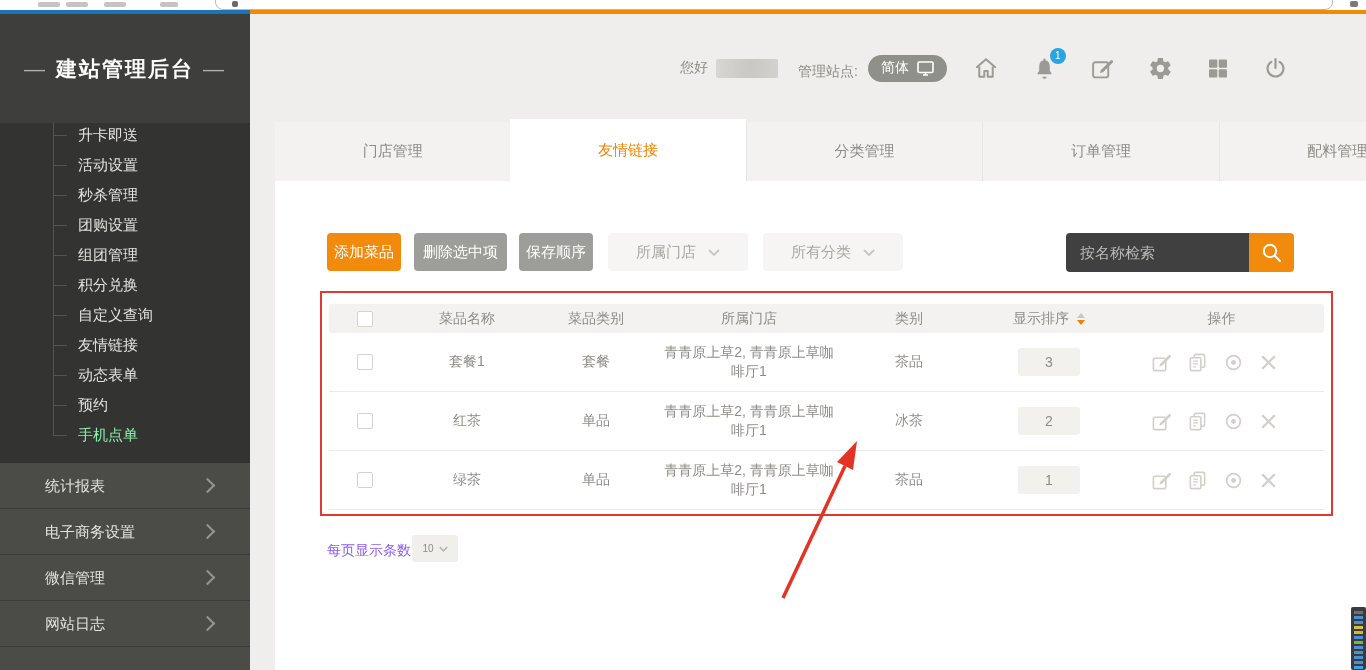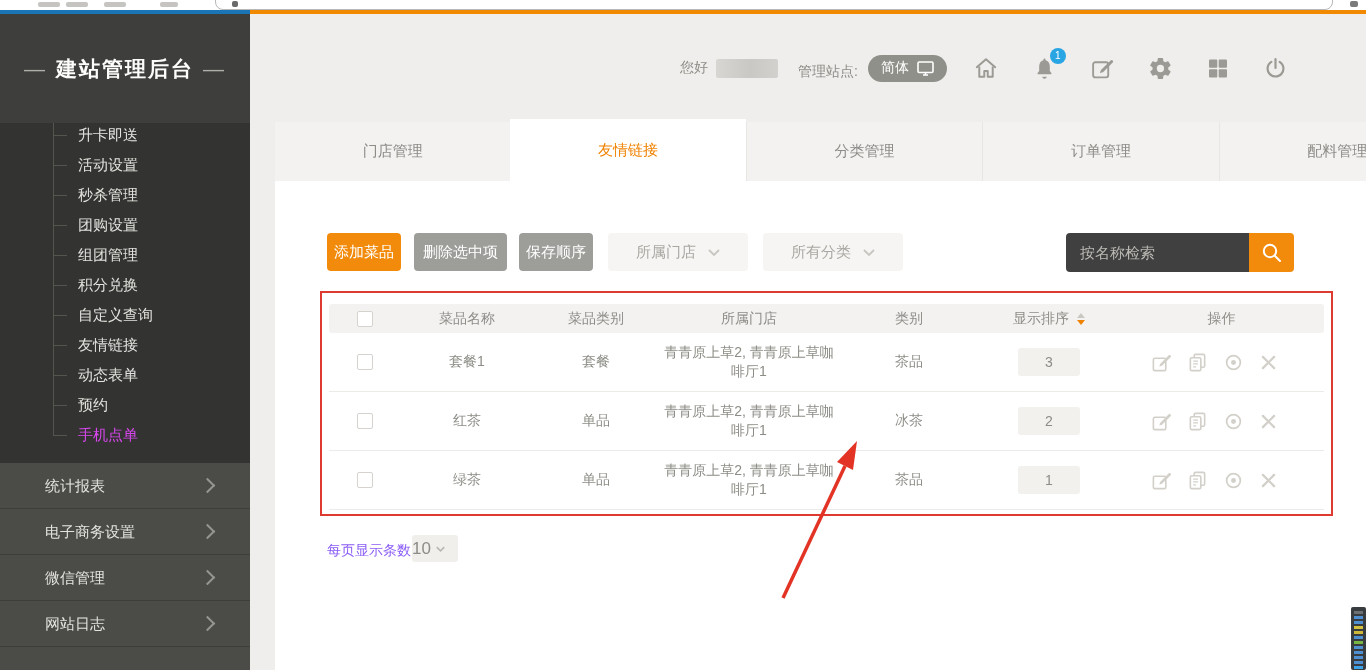--- a/index.html
+++ b/index.html
@@ -15,21 +15,21 @@
 
   
   .sidebar{position:absolute;left:0;top:14px;width:250px;height:656px;background:#333331;overflow:hidden;}
   .logo{position:absolute;left:0;top:0;width:250px;height:109px;background:#3e3e3c;z-index:2;
         display:flex;align-items:center;justify-content:center;color:#fdfdfc;font-size:21px;font-weight:bold;letter-spacing:2px;}
   .logo .dash{color:#aeaeab;font-weight:normal;margin:0 9px;}
   .smenu{position:absolute;left:0;top:106px;width:250px;}
   .treeline{position:absolute;left:53px;top:3px;width:1px;height:312px;background:#55554f;}
   .sub-item{position:relative;height:30px;line-height:30px;padding-left:78px;font-size:15px;color:#e3e2de;cursor:pointer;}
   .sub-item::before{content:"";position:absolute;left:53px;top:15px;width:14px;height:1px;background:#55554f;}
-  .sub-item.active{color:#d946ef;}
+  .sub-item.active{color:#86efac;}
   .sections{position:absolute;left:0;top:449px;width:250px;bottom:0;background:#4b4b48;}
   .section-row{position:relative;height:45px;line-height:45px;padding-left:45px;font-size:15px;color:#e3e2de;
                border-bottom:1px solid #3d3d3b;cursor:pointer;}
   .chev{position:absolute;right:37px;top:17px;width:9px;height:9px;border-top:2px solid #96958f;border-right:2px solid #96958f;transform:rotate(45deg);}
 
   
   .main{position:absolute;left:250px;top:14px;width:1116px;height:656px;background:#efeeec;}
   .topline{position:absolute;left:430px;top:39px;height:30px;display:flex;align-items:center;color:#8d8c86;font-size:14px;}
   .blur-name{width:62px;height:19px;background:linear-gradient(90deg,#d8d6d3,#cac8c5 55%,#d3d1ce);border-radius:2px;margin-left:8px;}
   .site-label{margin-left:20px;margin-top:8px;}
@@ -75,21 +75,21 @@
   .actions{gap:15px;color:#d3d0ca;padding-right:14px;box-sizing:border-box;}
   .aicon{display:flex;cursor:pointer;}
   .cb{width:16px;height:16px;appearance:none;-webkit-appearance:none;border:1px solid #d6d3cf;border-radius:2px;background:#fff;margin:0;cursor:pointer;}
   .sortwrap{display:flex;flex-direction:column;gap:2px;margin-left:8px;cursor:pointer;}
   .tri-up{width:0;height:0;border-left:4px solid transparent;border-right:4px solid transparent;border-bottom:5px solid #cbc8c3;}
   .tri-down{width:0;height:0;border-left:4px solid transparent;border-right:4px solid transparent;border-top:5px solid #ef8201;}
 
   
   .pag-label{position:absolute;left:52px;top:361px;font-size:14px;color:#8b5cf6;}
   .pag-select{position:absolute;left:137px;top:354px;width:46px;height:27px;background:#f0efec;border-radius:3px;display:flex;
-              align-items:center;justify-content:flex-start;gap:5px;font-size:17px;color:#8d8c86;cursor:pointer;}
+              align-items:center;justify-content:center;gap:5px;font-size:10px;color:#8d8c86;cursor:pointer;}
 
   
   .anno-arrow{position:absolute;left:0;top:0;pointer-events:none;z-index:5;}
   .minimap{position:absolute;left:1351px;top:607px;width:15px;height:63px;background:#383c3f;border-radius:2px;z-index:6;
            padding-top:4px;box-sizing:border-box;cursor:pointer;}
   .stripe{width:9px;height:3px;margin:0 auto 2px;}
 </style>
 </head>
 <body>
 

